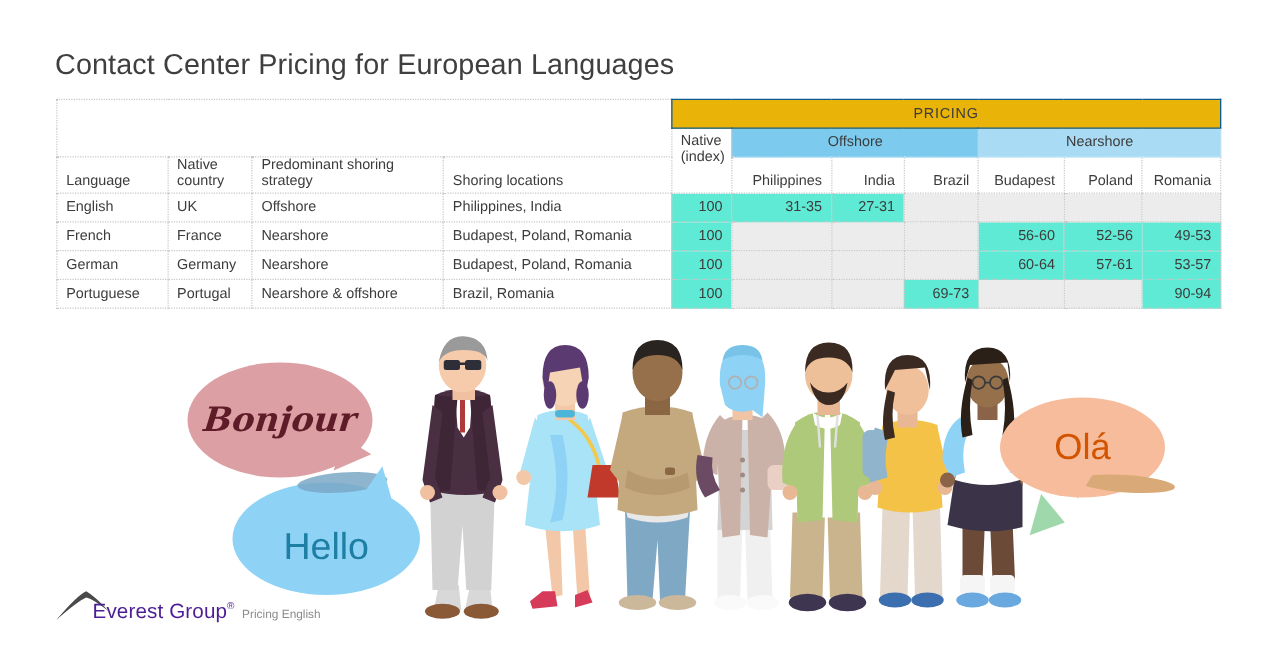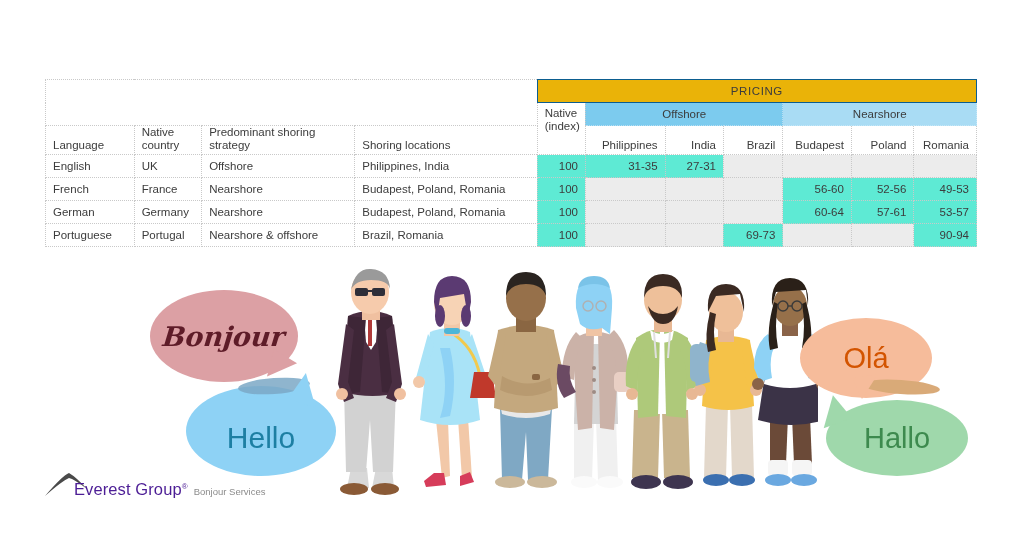--- a/index.html
+++ b/index.html
@@ -147,20 +147,21 @@
     letter-spacing: .1px; position: relative; top: 1px;
   }
   #logo .reg { font-size: 8px; vertical-align: super; }
   #logo .tagline { font-size: 9.5px; color: #8b8b8b; margin-left: 6px; position: relative; top: -1px; }
 </style>
 </head>
 <body>
 
 <div id="slide">
 
+  <div class="title">Contact Center Pricing for European Languages</div>
 
   <div class="tbl-wrap">
     <table class="matrix">
       <colgroup>
         <col class="c-lang">
           <col class="c-native">
           <col class="c-strat">
           <col class="c-loc">
         <col class="c-idx">
           <col class="c-ph">
@@ -432,30 +433,26 @@
   </div>
 
   <div class="tail" id="tail-ola-shadow"></div>
   <div class="tail" id="tail-ola"></div>
   <div class="bubble" id="bubble-ola">
     <div class="ell"></div>
     <div class="txt">Olá</div>
   </div>
 
   <div class="tail" id="tail-hallo"></div>
-  <div class="bubble" id="bubble-hallo">
-    <div class="ell"></div>
-    <div class="txt">Hallo</div>
-  </div>
 
   <div id="logo">
     <div class="mark">
       <svg viewBox="0 0 44 26" width="44" height="26">
         <path d="M1 24 Q18 4 25 1 Q32 5 43 17 Q30 7 25 6 Q18 9 1 24 Z" fill="#4a4a4a"></path>
       </svg>
     </div>
     <div class="wordmark">
       <span>Everest Group</span><span class="reg">®</span>
     </div>
-    <div class="tagline">Bonjour Services</div>
+    <div class="tagline">Pricing English</div>
   </div>
 
 </div>
 
 </body></html>

